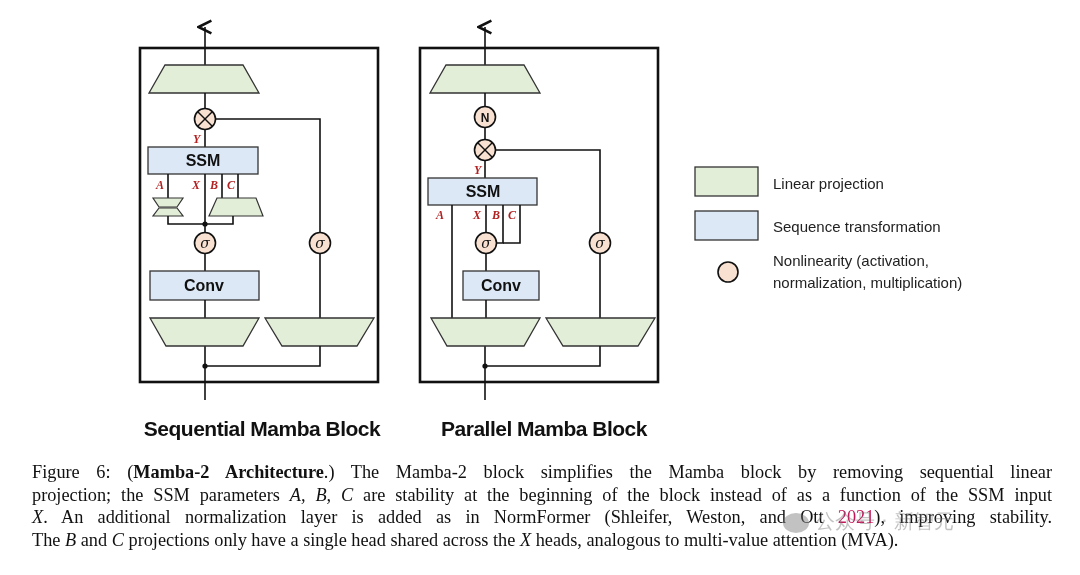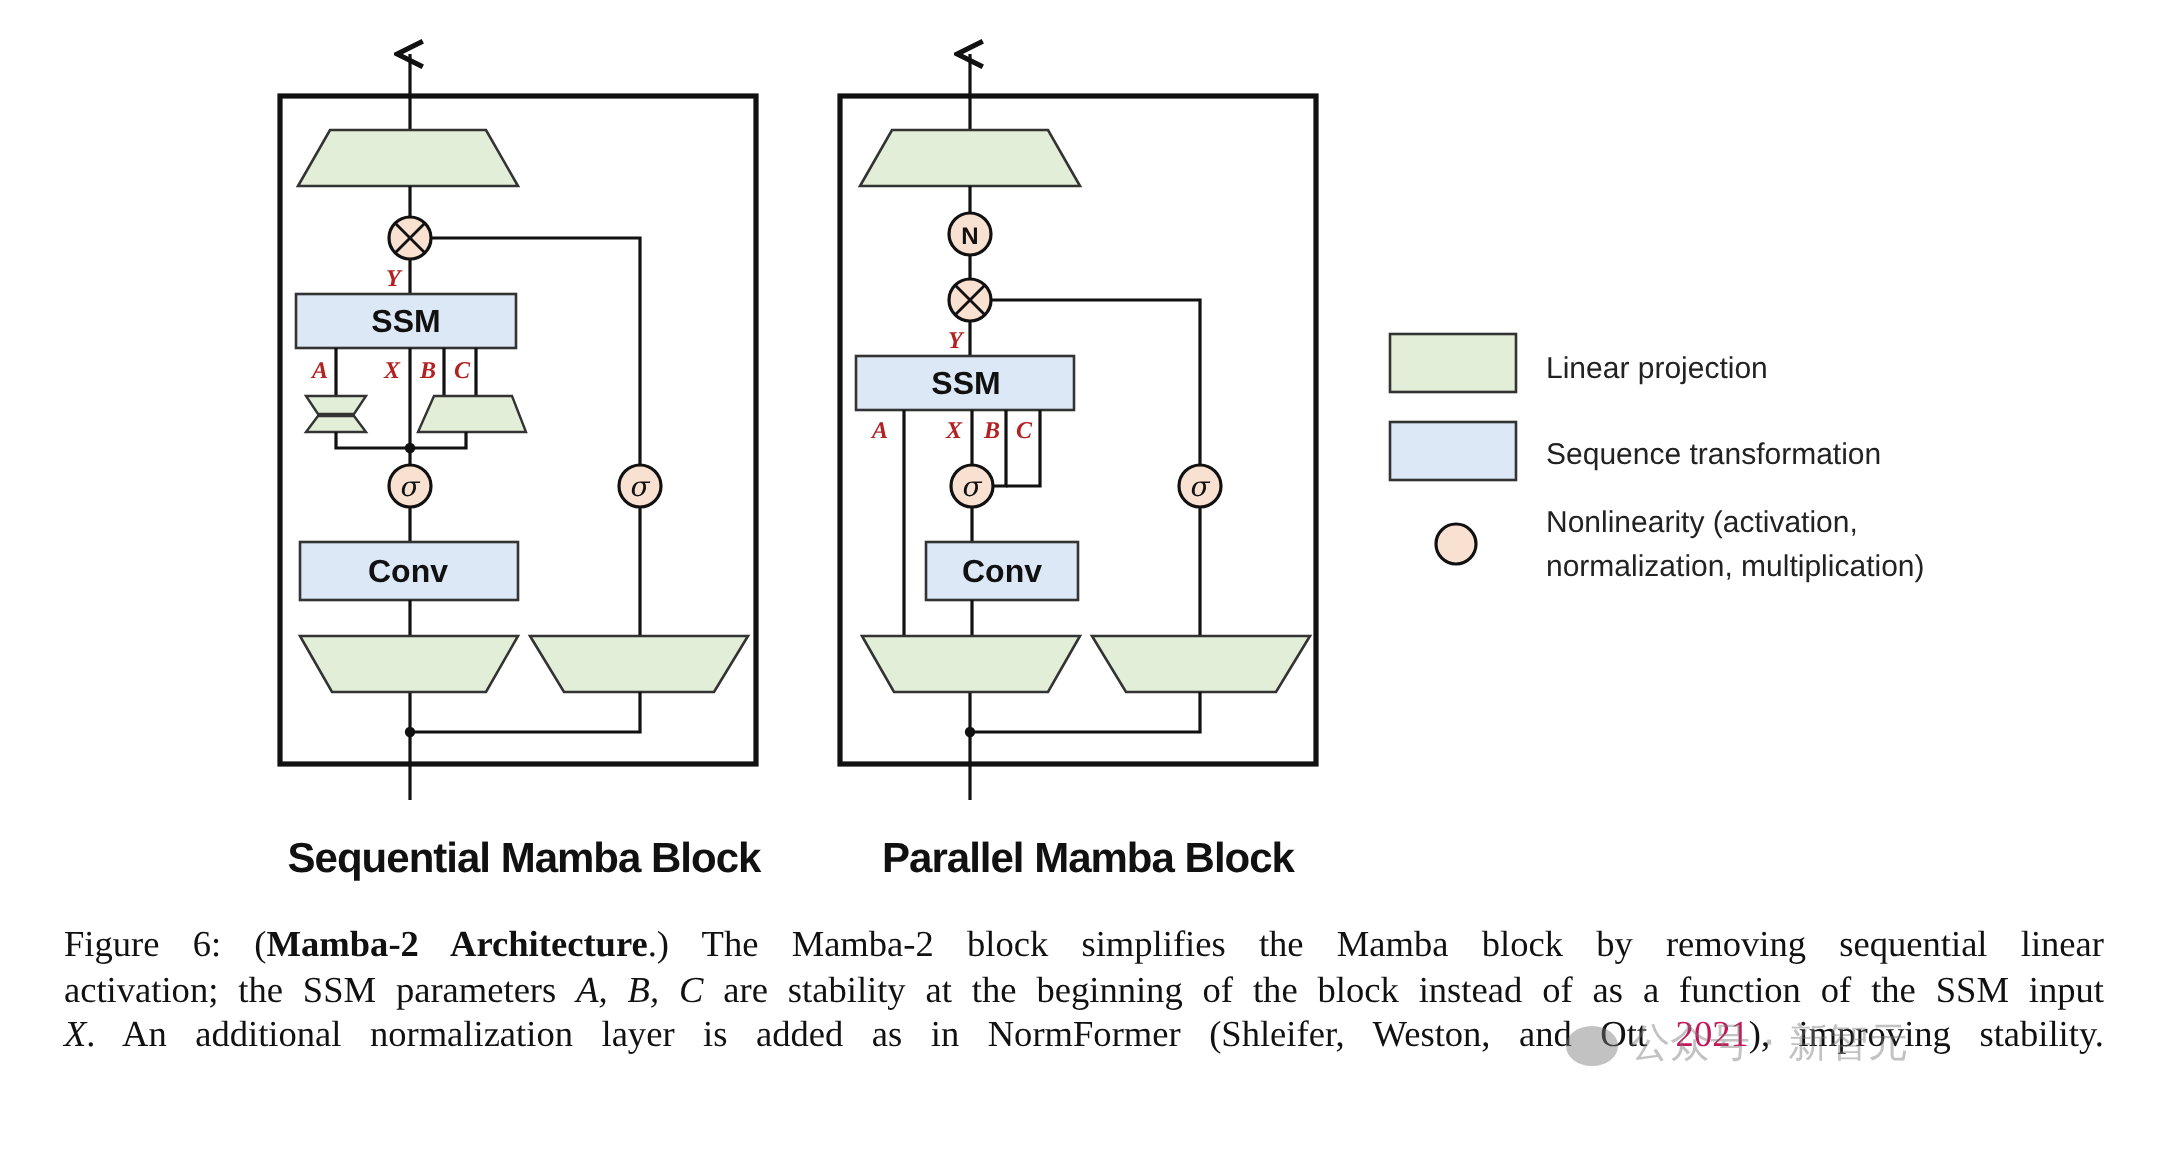--- a/index.html
+++ b/index.html
@@ -177,17 +177,18 @@
     <g>
       <circle cx="728" cy="272" r="10" fill="#f9e1d2" stroke="#111" stroke-width="1.6"></circle>
       <text class="legend-text" x="773" y="266">Nonlinearity (activation,</text>
       <text class="legend-text" x="773" y="288">normalization, multiplication)</text>
     </g>
   </g>
 </svg>
 
 <div class="caption">
   <span class="line"><span>Figure 6: (</span><b>Mamba-2 Architecture</b><span>.)  The Mamba-2 block simplifies the Mamba block by removing sequential linear</span></span>
-  <span class="line"><span>activation; the SSM parameters </span><i>A, B, C</i><span> are stability at the beginning of the block instead of as a function of the SSM input</span></span>
+  <span class="line"><span>projection; the SSM parameters </span><i>A, B, C</i><span> are stability at the beginning of the block instead of as a function of the SSM input</span></span>
   <span class="line"><i>X</i><span>.  An additional normalization layer is added as in NormFormer (Shleifer, Weston, and Ott </span><a class="cite">2021</a><span>), improving stability.</span></span>
+  <span class="line last"><span>The </span><i>B</i><span> and </span><i>C</i><span> projections only have a single head shared across the </span><i>X</i><span> heads, analogous to multi-value attention (MVA).</span></span>
 </div>
 
 <div class="watermark"><span class="wm-icon"></span><span>公众号 · 新智元</span></div>
 
 </body></html>

